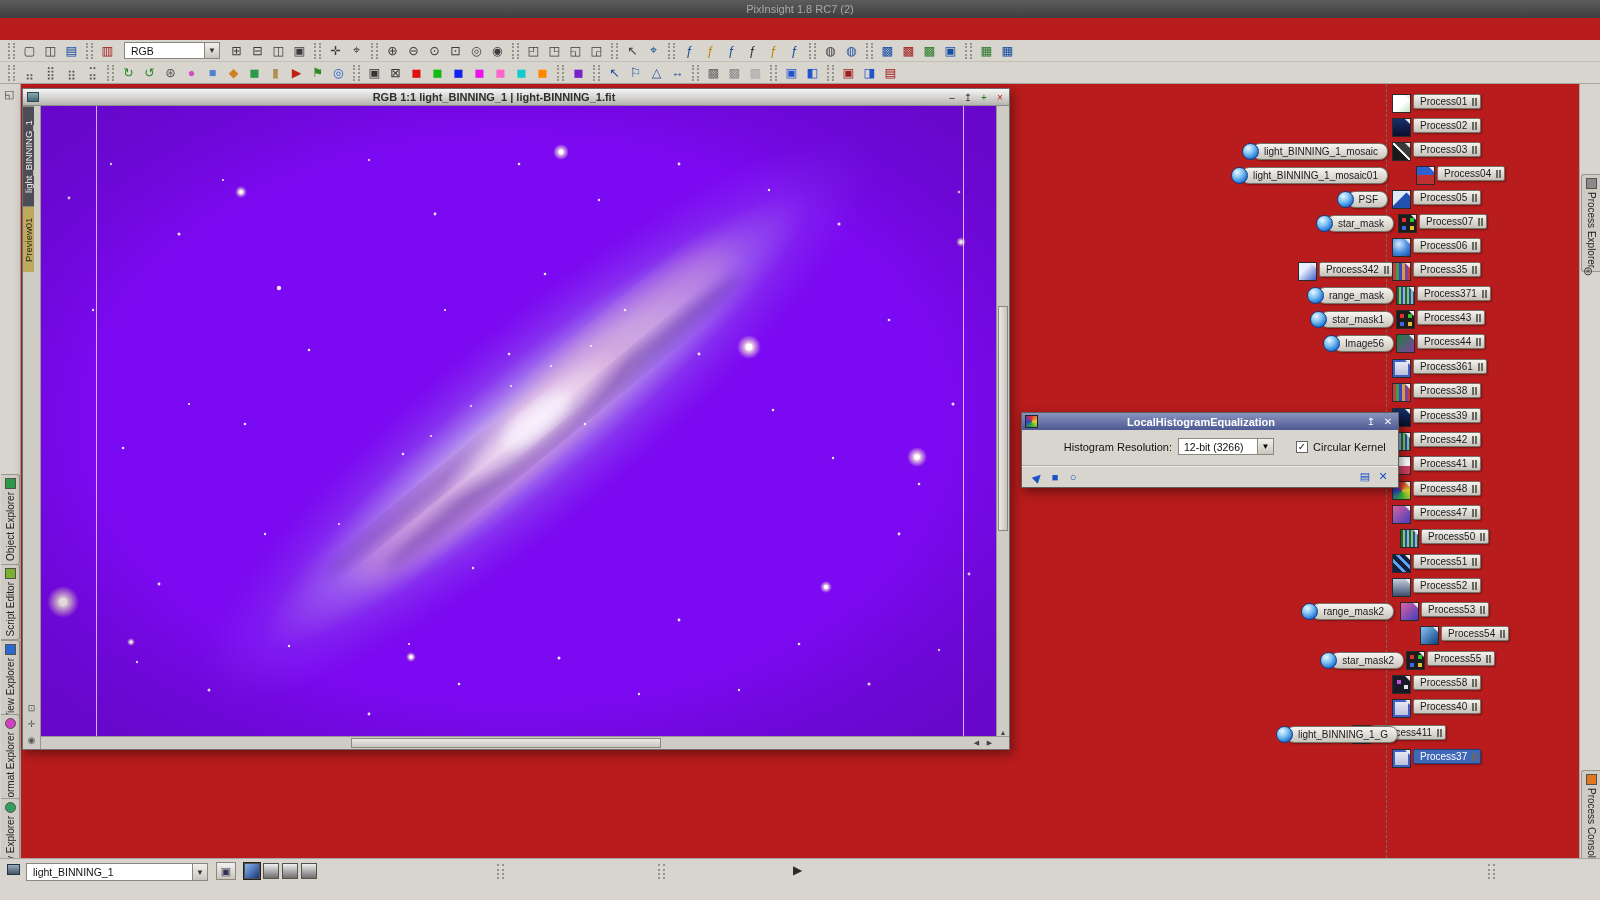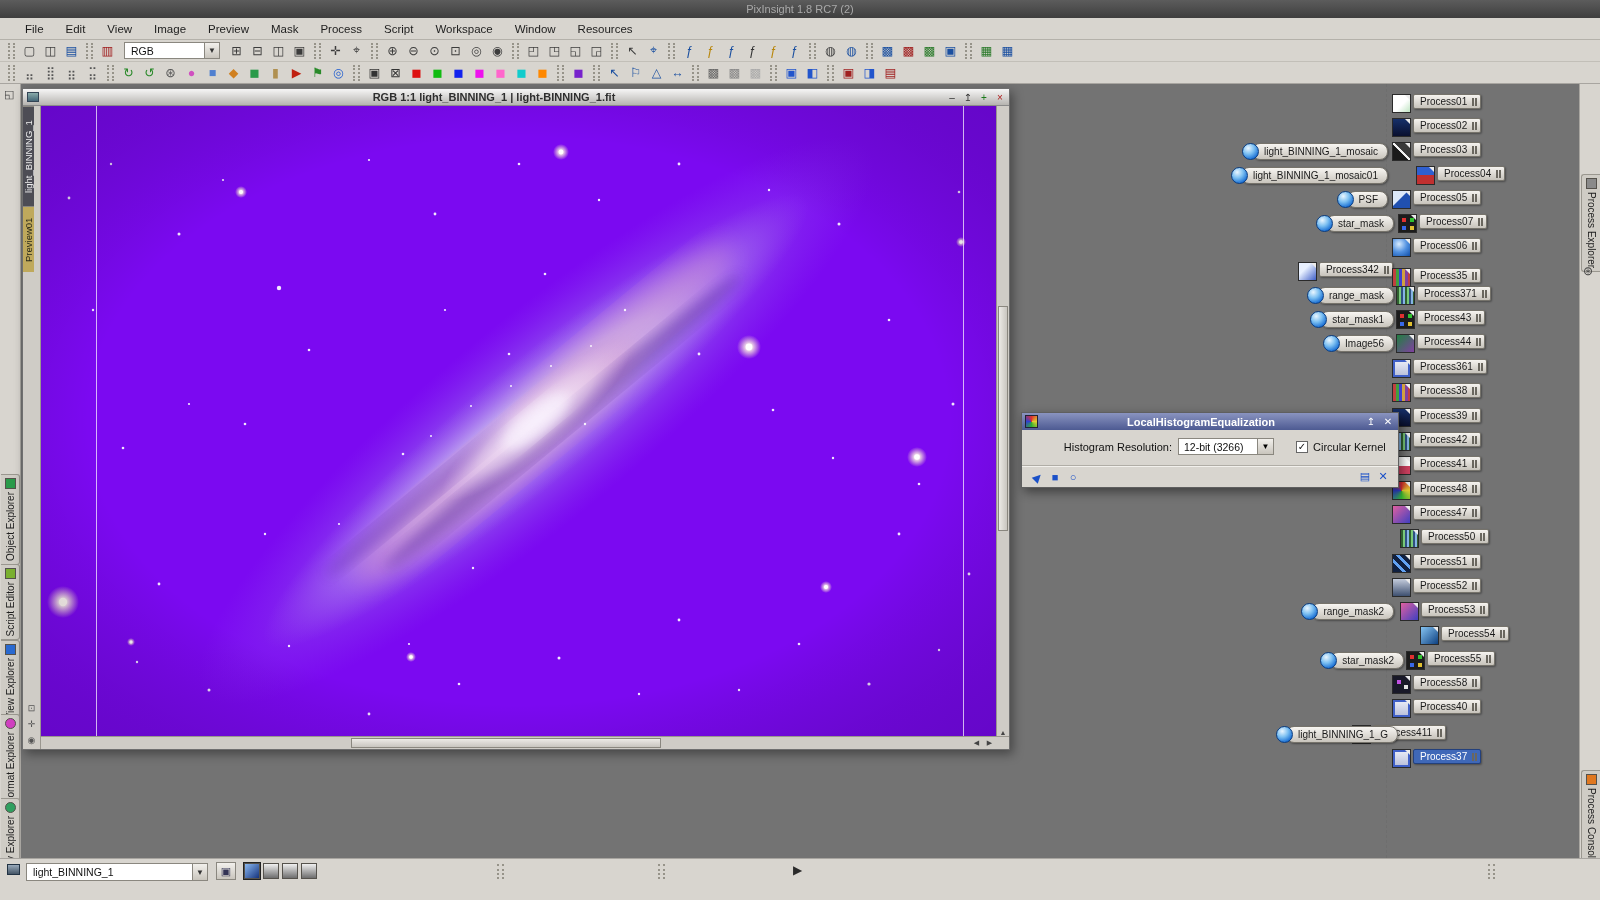--- a/index.html
+++ b/index.html
@@ -1,18 +1,18 @@
 <!DOCTYPE html>
 <html><head>
 <meta charset="utf-8">
 <style>
   *{margin:0;padding:0;box-sizing:border-box}
   html,body{width:1600px;height:900px;overflow:hidden}
   body{font-family:"Liberation Sans",sans-serif;background:#9c9c9c}
-  #stage{position:relative;width:1600px;height:900px;overflow:hidden;background:#737373}
+  #stage{position:relative;width:1600px;height:900px;overflow:hidden;background:#b91c1c}
 
   
   #titlebar{position:absolute;left:0;top:0;width:1600px;height:18px;background:linear-gradient(#5c5c5c,#3e3e3e);display:flex;align-items:center;justify-content:center;color:#a9a9a9;font-size:11px}
   #menubar{position:absolute;left:0;top:18px;width:1600px;height:22px;background:#d8d5cf;border-bottom:1px solid #b4b1aa;display:flex;align-items:center;padding-left:14px}
   .menu-item{padding:2px 11px;font-size:11.5px;color:#1c1c1c;cursor:default}
   .tbrow{position:absolute;left:0;width:1600px;height:22px;background:#d8d5cf;border-bottom:1px solid #c2bfb8;display:flex;align-items:center;padding-left:4px}
   #toolbar1{top:40px}#toolbar2{top:62px;border-bottom:1px solid #a8a5a0}
   .tbi{width:21px;height:20px;display:inline-flex;align-items:center;justify-content:center;font-size:12.5px;color:#3c3c3c;flex:0 0 auto}
   .tbi span{display:inline-block}
   .tbsep{width:7px;height:16px;border-left:2px dotted #969389;border-right:2px dotted #969389;margin:0 4px;flex:0 0 auto}
@@ -129,34 +129,20 @@
 </style>
 </head>
 <body>
 
 <div id="stage">
 
   <div id="titlebar">
     <span>PixInsight 1.8 RC7 (2)</span>
   </div>
 
-  <div id="menubar">
-
-  <span class="menu-item">File</span>
-      <span class="menu-item">Edit</span>
-      <span class="menu-item">View</span>
-      <span class="menu-item">Image</span>
-      <span class="menu-item">Preview</span>
-      <span class="menu-item">Mask</span>
-      <span class="menu-item">Process</span>
-      <span class="menu-item">Script</span>
-      <span class="menu-item">Workspace</span>
-      <span class="menu-item">Window</span>
-      <span class="menu-item">Resources</span>
-    </div>
 
   <div id="toolbar1" class="tbrow">
     <span style="display:inline-flex;align-items:center">
 
     <span class="tbsep"><span></span></span>
         <span class="tbi">
           <span>▢</span>
         </span>
         <span class="tbi">
           <span>◫</span>
@@ -661,21 +647,21 @@
       <div class="picon" style="top:238px;left:1392px">
         <span class="pic ic-g"></span>
         <span class="plabel">Process06</span>
       </div>
 
       <div class="picon" style="top:262px;left:1298px">
         <span class="pic ic-h"></span>
         <span class="plabel">Process342</span>
       </div>
 
-      <div class="picon" style="top:268px;left:1392px">
+      <div class="picon" style="top:262px;left:1392px">
         <span class="pic ic-i"></span>
         <span class="plabel">Process35</span>
       </div>
 
       <div class="picon" style="top:286px;left:1396px">
         <span class="pic ic-j"></span>
         <span class="plabel">Process371</span>
       </div>
 
       <div class="picon" style="top:310px;left:1396px">

